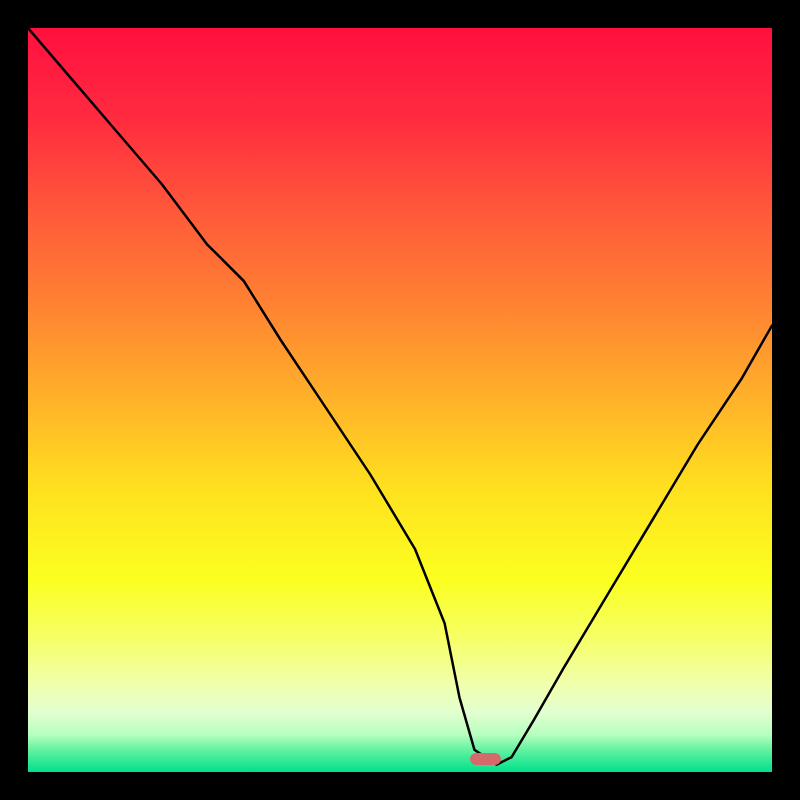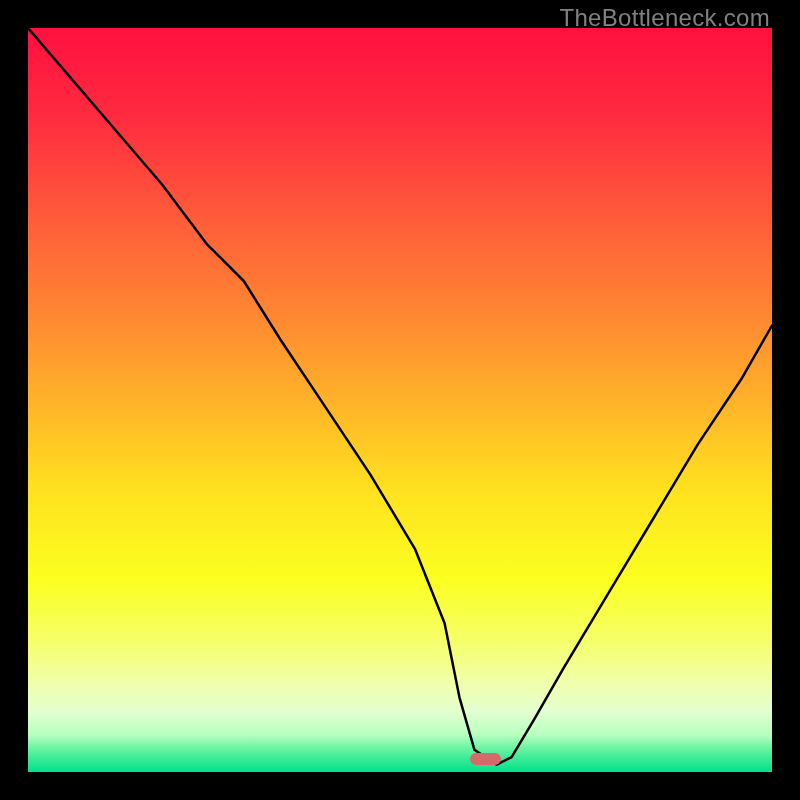--- a/index.html
+++ b/index.html
@@ -46,20 +46,19 @@
     left: 0;
     top: 0;
     width: 100%;
     height: 100%;
   }
 </style>
 </head>
 <body>
 
 <div class="frame">
-  <div class="watermark">TheBottleneck.com</div>
   <div class="plot" id="plot" style="background: linear-gradient(rgb(255, 16, 63) 0%, rgb(255, 43, 63) 12%, rgb(255, 90, 58) 25%, rgb(255, 133, 50) 38%, rgb(255, 178, 41) 50%, rgb(255, 225, 31) 62%, rgb(251, 255, 31) 74%, rgb(246, 255, 102) 82%, rgb(241, 255, 171) 88%, rgb(226, 255, 208) 92%, rgb(182, 255, 191) 95%, rgb(99, 242, 160) 97%, rgb(0, 224, 138) 100%);">
     <svg class="curve" id="curve" viewBox="0 0 744 744" preserveAspectRatio="none">
       <path id="curve-path" d="M 0.0 0.0 L 44.6 52.1 L 89.3 104.2 L 133.9 156.2 L 178.6 215.8 L 215.8 253.0 L 253.0 312.5 L 297.6 379.4 L 342.2 446.4 L 386.9 520.8 L 416.6 595.2 L 431.5 669.6 L 446.4 721.7 L 468.7 736.6 L 483.6 729.1 L 505.9 691.9 L 535.7 639.8 L 580.3 565.4 L 625.0 491.0 L 669.6 416.6 L 714.2 349.7 L 744.0 297.6" stroke="#000" stroke-width="2.5" fill="none" stroke-linejoin="round" stroke-linecap="round"></path>
     </svg>
     <div class="marker" id="marker" style="width: 31.248px; height: 11.904px; left: 441.936px; top: 724.656px; background: rgb(212, 106, 106);"></div>
   </div>
 </div>
 
 </body></html>

